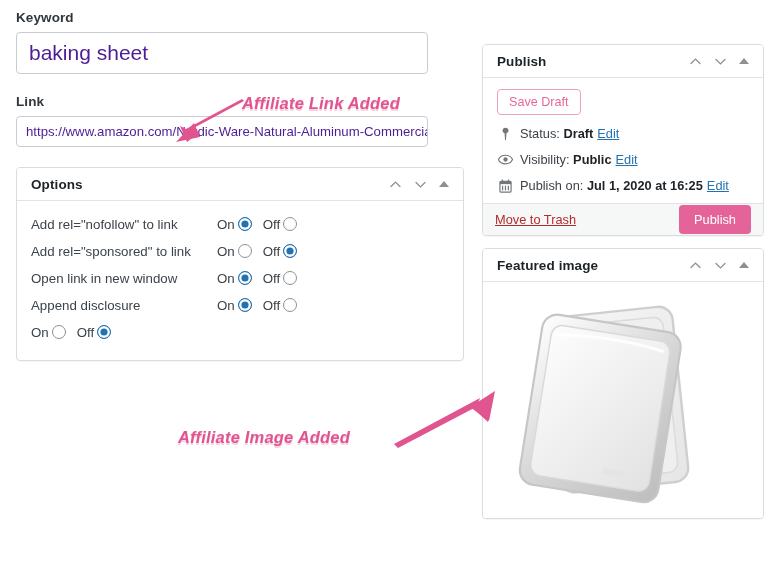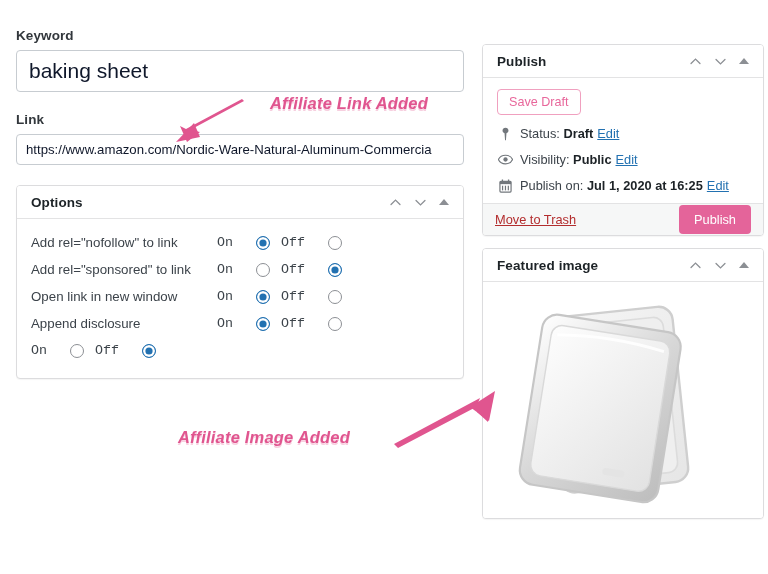--- a/index.html
+++ b/index.html
@@ -17,45 +17,45 @@
   }
 
   
   .page {
     position: absolute;
     inset: 0;
   }
   .col-left {
     position: absolute;
     left: 16px;
-    top: 28px;
+    top: 10px;
     width: 448px;
   }
   .col-right {
     position: absolute;
     left: 482px;
     top: 44px;
     width: 282px;
   }
 
   
   .field-label {
     font-size: 13.5px;
     font-weight: bold;
     color: #32373c;
     margin-bottom: 7px;
     letter-spacing: .1px;
   }
   .text-input {
     box-sizing: border-box;
-    width: 448px;
+    width: 412px;
     border: 1px solid #c7ccd1;
     border-radius: 4px;
     background: #fff;
-    color: #0f172a;
+    color: #4c1d95;
     font-family: "Liberation Sans", sans-serif;
     display: flex;
     align-items: center;
     overflow: hidden;
     white-space: nowrap;
   }
   .text-input.keyword {
     height: 42px;
     font-size: 21px;
     padding: 0 12px;
@@ -116,21 +116,21 @@
   
   .opt-row {
     display: flex;
     align-items: center;
     height: 27px;
     font-size: 13.3px;
     color: #3c434a;
   }
   .opt-label { width: 186px; }
   .radio-group { display: flex; align-items: center; gap: 11px; }
-  .radio-item { display: flex; align-items: center; gap: 23px; font-family: Liberation Mono, monospace; }
+  .radio-item { display: flex; align-items: flex-start; gap: 3px; }
   .radio-text { font-size: 13.3px; color: #3c434a; }
   .radio {
     width: 14px; height: 14px;
     border-radius: 50%;
     border: 1px solid #8c8f94;
     background: #fff;
     box-sizing: border-box;
     position: relative;
     flex: none;
   }
@@ -217,21 +217,21 @@
     position: absolute;
     font-family: "Liberation Sans", sans-serif;
     font-weight: bold;
     font-style: italic;
     font-size: 16.5px;
     color: #e0558f;
     text-shadow: 0 1.5px 0 #f7cfdf;
     letter-spacing: .2px;
     white-space: nowrap;
   }
-  #annot-affiliate { left: 242px; top: 94px; margin-left: 28px; }
+  #annot-affiliate { left: 242px; top: 94px; }
   #annot-featured  { left: 178px; top: 428px; }
   .arrow-svg { position: absolute; }
   #arrow-affiliate { left: 160px; top: 99px; }
   #arrow-featured  { left: 392px; top: 388px; }
 </style>
 </head>
 <body>
 
 <div class="page">
 

